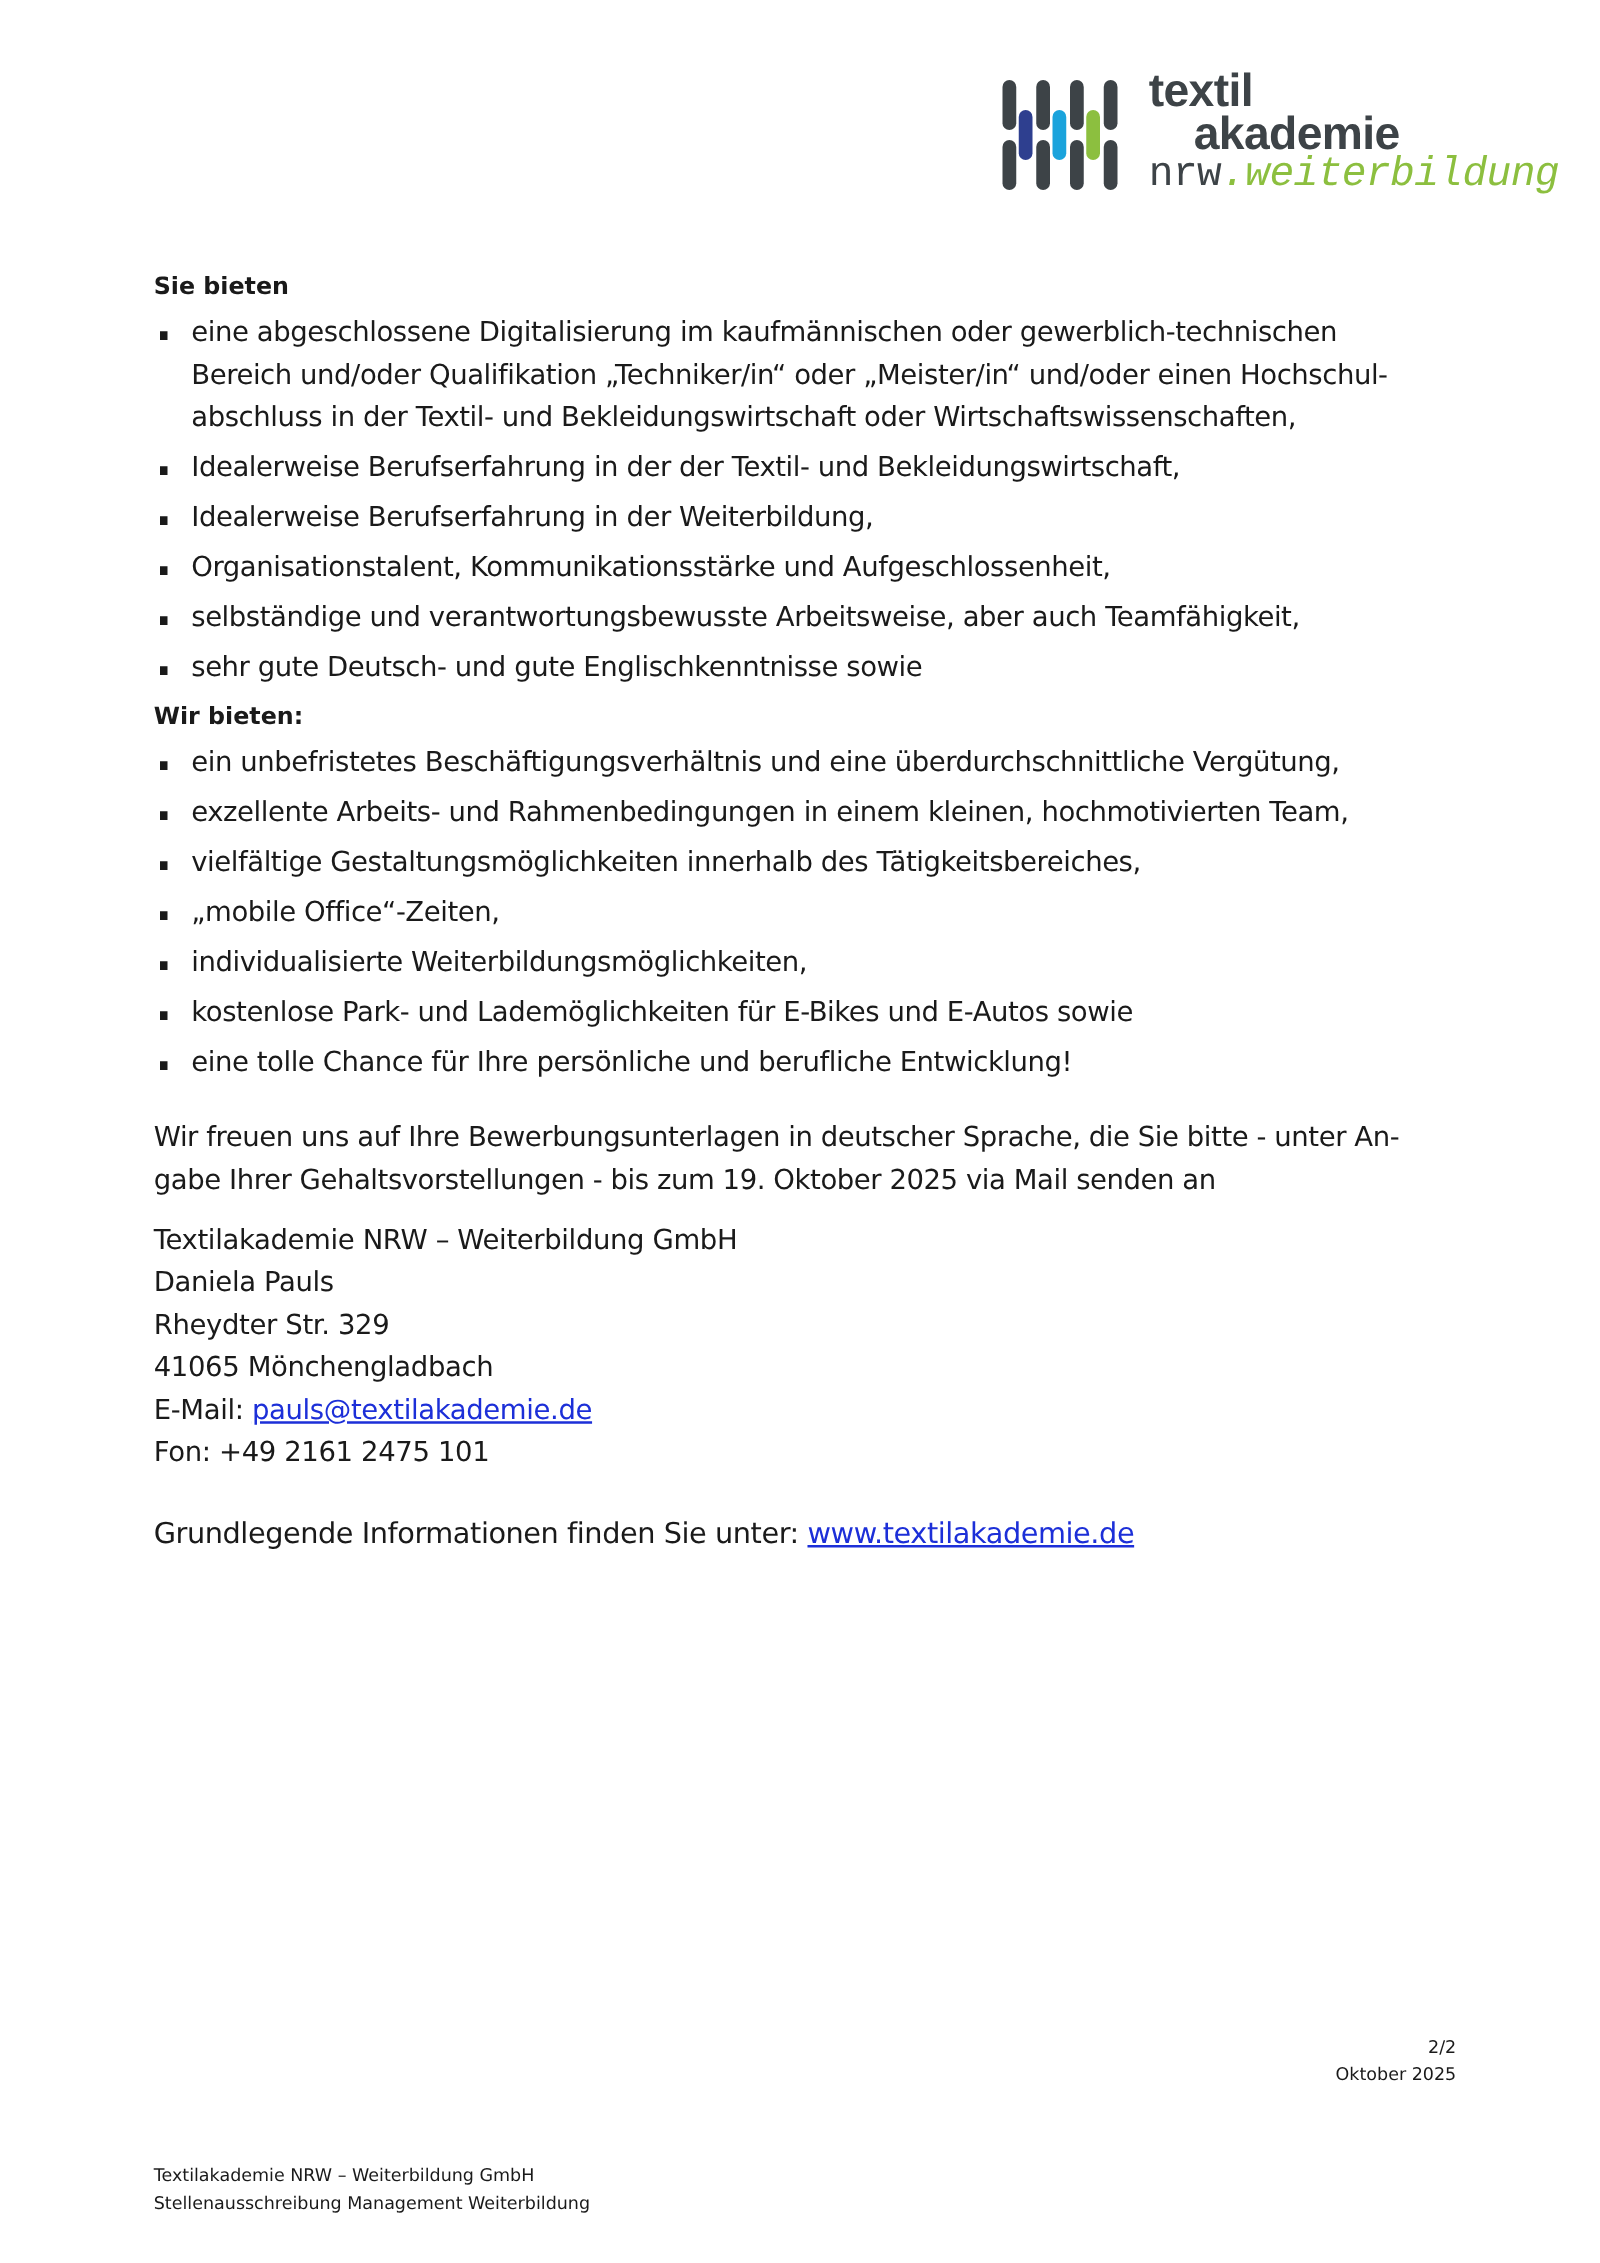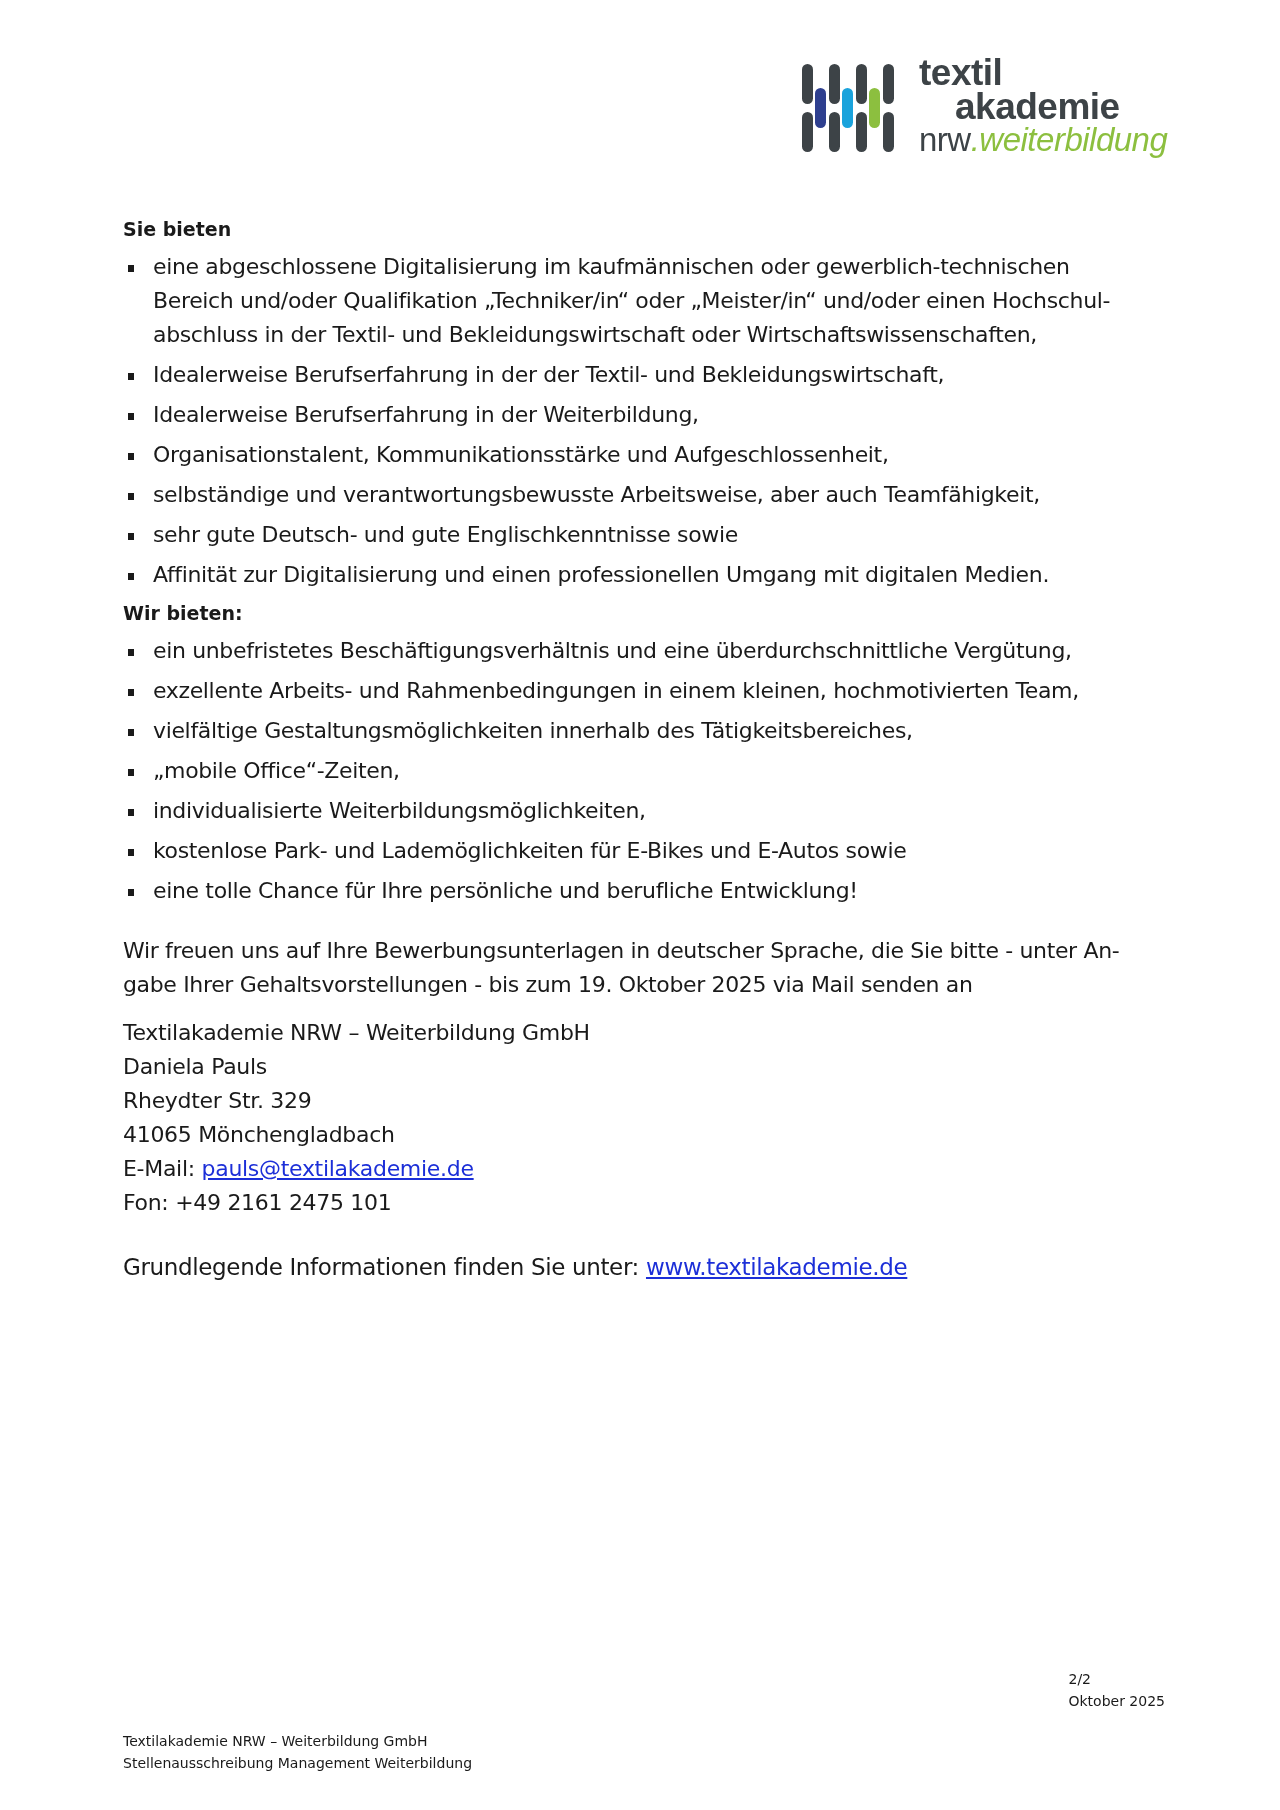--- a/index.html
+++ b/index.html
@@ -10,21 +10,21 @@
   }
   .page { position: absolute; left: 0; top: 0; width: 1280px; height: 1810px; }
 
   
   .logo { position: absolute; left: 800px; top: 62px; width: 380px; height: 100px; }
   .logo-bars { position: absolute; left: 2px; top: 2px; width: 92px; height: 96px; }
   .bar { position: absolute; width: 11px; border-radius: 6px; }
   .logo-text { position: absolute; left: 119px; top: -6px; font-family: "Liberation Sans", sans-serif; color: #3d4347; }
   .lt-1 { font-size: 37px; font-weight: bold; line-height: 34px; letter-spacing: -0.5px; }
   .lt-2 { font-size: 37px; font-weight: bold; line-height: 34px; letter-spacing: -0.5px; margin-left: 36px; }
-  .lt-3 { font-size: 33px; line-height: 32px; letter-spacing: -0.5px; white-space: nowrap; }
+  .lt-3 { font-size: 33px; line-height: 32px; letter-spacing: -0.5px; white-space: nowrap; font-family: Liberation Mono, monospace; }
   .lt-3 .nrw { color: #3d4347; }
   .lt-3 .wb { color: #8cbf3f; font-style: italic; }
 
   
   .content { position: absolute; left: 123px; top: 214px; width: 1050px; }
   .heading { font-size: 19px; font-weight: bold; line-height: 30px; margin: 0 0 6px 0; }
   .heading.h2 { margin-top: 6px; }
   ul.blist { list-style: none; margin: 0; padding: 0; }
   ul.blist li {
     position: relative; padding-left: 30px;
@@ -35,21 +35,21 @@
     position: absolute; left: 5px; top: 15px; width: 6px; height: 7px; background: #1a1a1a;
   }
   .para { font-size: 22px; line-height: 34px; letter-spacing: -0.35px; margin-top: 26px; }
   .addr { margin-top: 14px; font-size: 22px; line-height: 34px; letter-spacing: -0.3px; }
   .addr div { white-space: nowrap; }
   a.link { color: #1c2fd8; text-decoration: underline; }
   .info { margin-top: 30px; font-size: 23px; line-height: 34px; letter-spacing: -0.35px; }
 
   
   .footer-left { position: absolute; left: 123px; top: 1730px; font-size: 14px; line-height: 22px; color: #1a1a1a; }
-  .footer-right { position: absolute; right: 115px; top: 1668px; font-size: 14px; line-height: 22px; color: #1a1a1a; }
+  .footer-right { position: absolute; right: 115px; top: 1627px; font-size: 14px; line-height: 22px; text-align: right; color: #1a1a1a; }
 </style>
 </head>
 <body>
 
 <div class="page">
 
   <div class="logo">
     <div class="logo-bars">
 
       <div class="bar" style="left:0px;top:0px;height:40px;background:#3d4347;"></div>
@@ -84,21 +84,20 @@
         <span class="bullet"></span>
         <div>eine abgeschlossene Digitalisierung im kaufmännischen oder gewerblich-technischen</div>
         <div>Bereich und/oder Qualifikation „Techniker/in“ oder „Meister/in“ und/oder einen Hochschul-</div>
         <div>abschluss in der Textil- und Bekleidungswirtschaft oder Wirtschaftswissenschaften,</div>
       </li>
       <li><span class="bullet"></span><span>Idealerweise Berufserfahrung in der der Textil- und Bekleidungswirtschaft,</span></li>
       <li><span class="bullet"></span><span>Idealerweise Berufserfahrung in der Weiterbildung,</span></li>
       <li><span class="bullet"></span><span>Organisationstalent, Kommunikationsstärke und Aufgeschlossenheit,</span></li>
       <li><span class="bullet"></span><span>selbständige und verantwortungsbewusste Arbeitsweise, aber auch Teamfähigkeit,</span></li>
       <li><span class="bullet"></span><span>sehr gute Deutsch- und gute Englischkenntnisse sowie</span></li>
-      <li><span class="bullet"></span><span>Affinität zur Digitalisierung und einen professionellen Umgang mit digitalen Medien.</span></li>
     </ul>
 
     <div class="heading h2">Wir bieten:</div>
     <ul class="blist">
       <li><span class="bullet"></span><span>ein unbefristetes Beschäftigungsverhältnis und eine überdurchschnittliche Vergütung,</span></li>
       <li><span class="bullet"></span><span>exzellente Arbeits- und Rahmenbedingungen in einem kleinen, hochmotivierten Team,</span></li>
       <li><span class="bullet"></span><span>vielfältige Gestaltungsmöglichkeiten innerhalb des Tätigkeitsbereiches,</span></li>
       <li><span class="bullet"></span><span>„mobile Office“-Zeiten,</span></li>
       <li><span class="bullet"></span><span>individualisierte Weiterbildungsmöglichkeiten,</span></li>
       <li><span class="bullet"></span><span>kostenlose Park- und Lademöglichkeiten für E-Bikes und E-Autos sowie</span></li>

